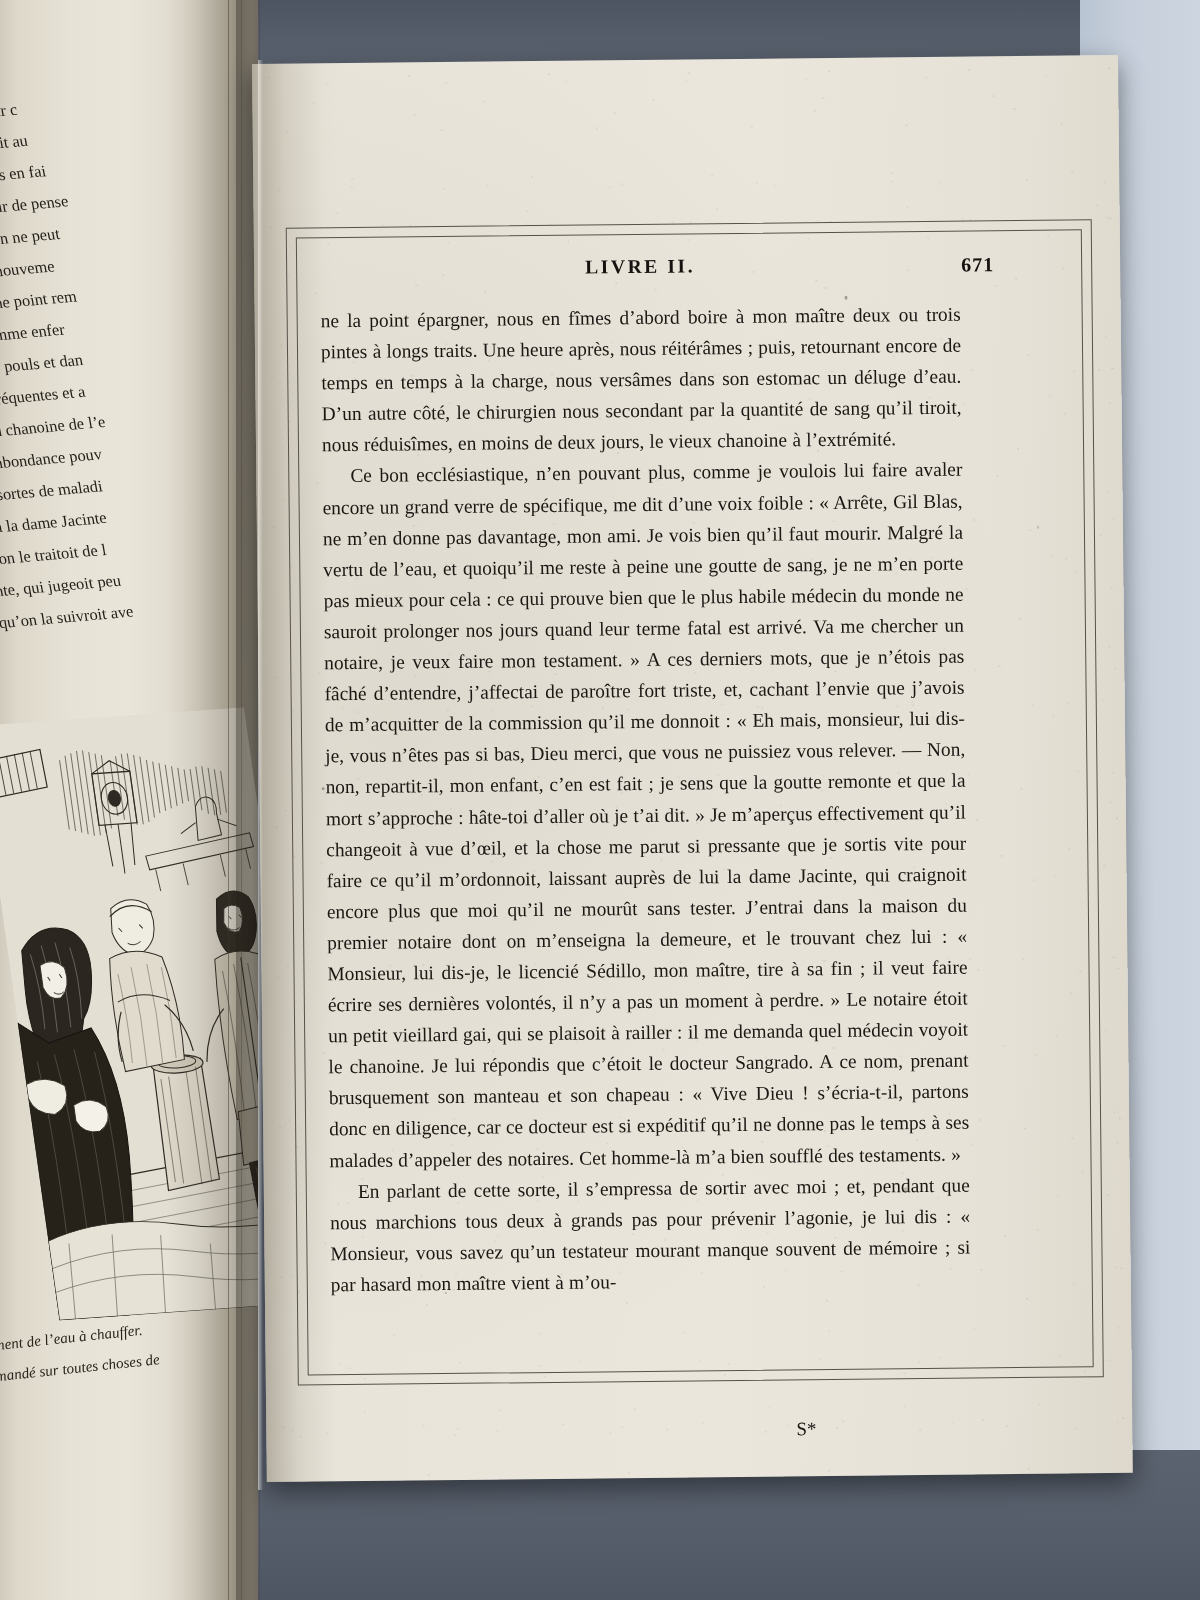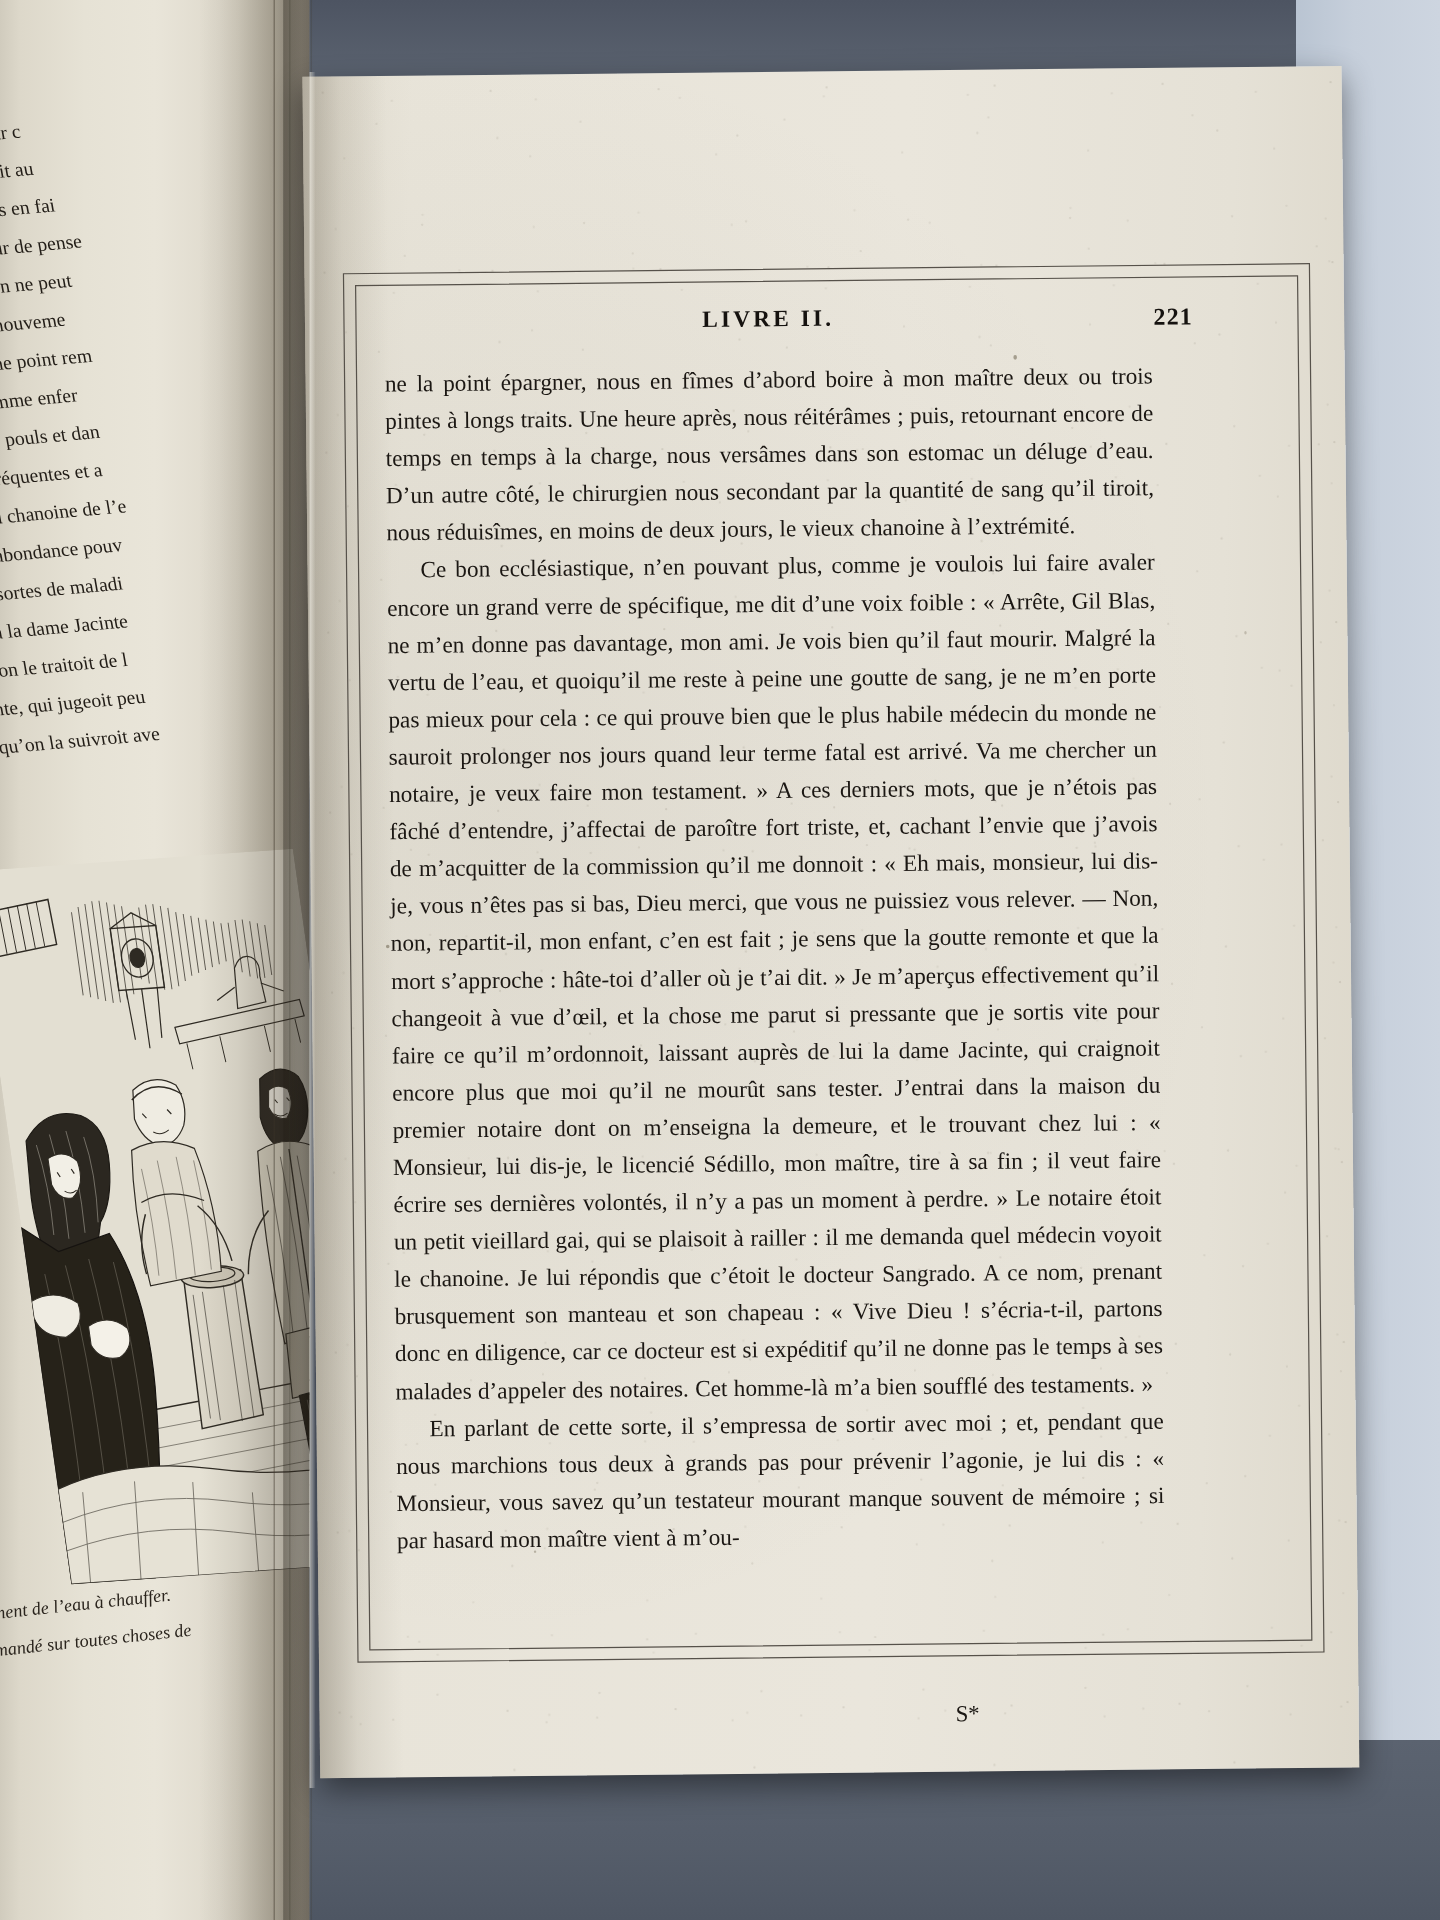--- a/index.html
+++ b/index.html
@@ -325,21 +325,21 @@
     <div class="recto-gutter"></div>
     <div class="recto-grain"></div>
 
     <div class="frame-outer">
       <div class="frame-inner"></div>
     </div>
 
     <div class="textblock">
       <div class="runhead">
         <div class="runhead-title">LIVRE II.</div>
-        <div class="runhead-folio">221</div>
+        <div class="runhead-folio">671</div>
       </div>
 
       <p class="body first">ne la point épargner, nous en fîmes d’abord boire à mon maître deux ou trois pintes à longs traits. Une heure après, nous réitérâmes ; puis, retournant encore de temps en temps à la charge, nous versâmes dans son estomac un déluge d’eau. D’un autre côté, le chirurgien nous secondant par la quantité de sang qu’il tiroit, nous réduisîmes, en moins de deux jours, le vieux chanoine à l’extrémité.</p>
       <p class="body">Ce bon ecclésiastique, n’en pouvant plus, comme je voulois lui faire avaler encore un grand verre de spécifique, me dit d’une voix foible : « Arrête, Gil Blas, ne m’en donne pas davantage, mon ami. Je vois bien qu’il faut mourir. Malgré la vertu de l’eau, et quoiqu’il me reste à peine une goutte de sang, je ne m’en porte pas mieux pour cela : ce qui prouve bien que le plus habile médecin du monde ne sauroit prolonger nos jours quand leur terme fatal est arrivé. Va me chercher un notaire, je veux faire mon testament. » A ces derniers mots, que je n’étois pas fâché d’entendre, j’affectai de paroître fort triste, et, cachant l’envie que j’avois de m’acquitter de la commission qu’il me donnoit : « Eh mais, monsieur, lui dis-je, vous n’êtes pas si bas, Dieu merci, que vous ne puissiez vous relever. — Non, non, repartit-il, mon enfant, c’en est fait ; je sens que la goutte remonte et que la mort s’approche : hâte-toi d’aller où je t’ai dit. » Je m’aperçus effectivement qu’il changeoit à vue d’œil, et la chose me parut si pressante que je sortis vite pour faire ce qu’il m’ordonnoit, laissant auprès de lui la dame Jacinte, qui craignoit encore plus que moi qu’il ne mourût sans tester. J’entrai dans la maison du premier notaire dont on m’enseigna la demeure, et le trouvant chez lui : « Monsieur, lui dis-je, le licencié Sédillo, mon maître, tire à sa fin ; il veut faire écrire ses dernières volontés, il n’y a pas un moment à perdre. » Le notaire étoit un petit vieillard gai, qui se plaisoit à railler : il me demanda quel médecin voyoit le chanoine. Je lui répondis que c’étoit le docteur Sangrado. A ce nom, prenant brusquement son manteau et son chapeau : « Vive Dieu ! s’écria-t-il, partons donc en diligence, car ce docteur est si expéditif qu’il ne donne pas le temps à ses malades d’appeler des notaires. Cet homme-là m’a bien soufflé des testaments. »</p>
       <p class="body">En parlant de cette sorte, il s’empressa de sortir avec moi ; et, pendant que nous marchions tous deux à grands pas pour prévenir l’agonie, je lui dis : « Monsieur, vous savez qu’un testateur mourant manque souvent de mémoire ; si par hasard mon maître vient à m’ou-</p>
     </div>
 
     <div class="sigmark-pos">S*</div>
 
     <div class="spots">

